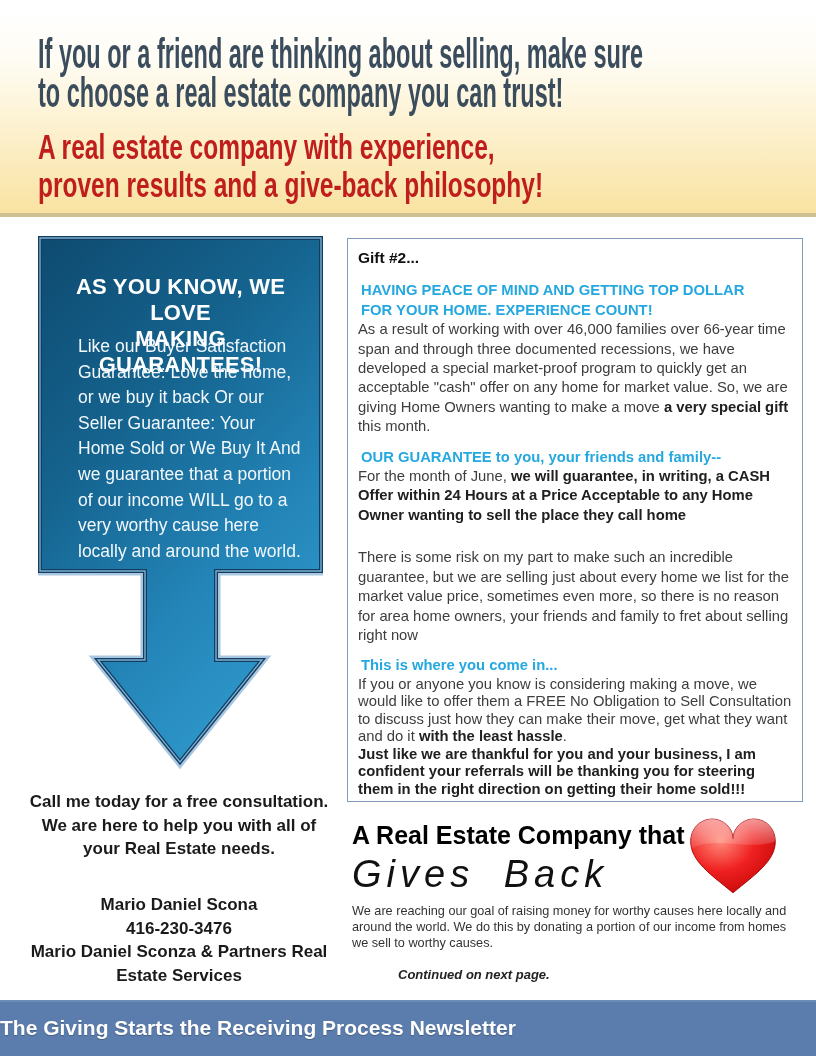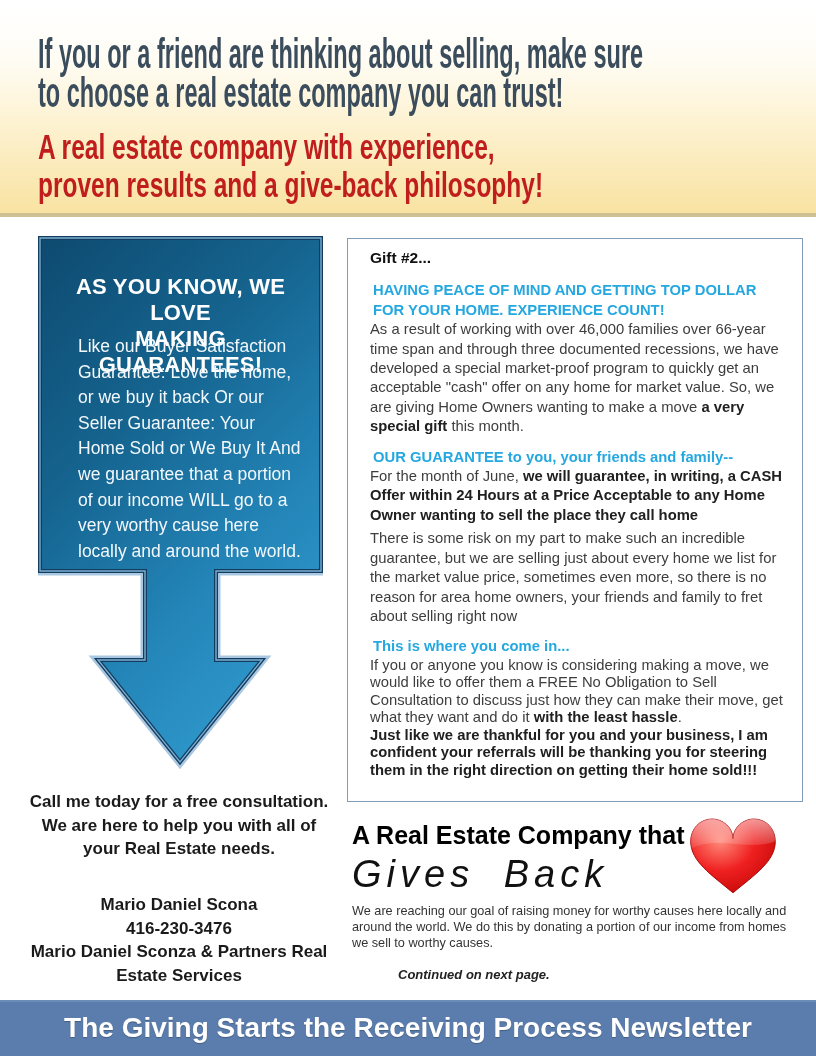--- a/index.html
+++ b/index.html
@@ -40,45 +40,45 @@
     font-weight:bold;font-size:17px;line-height:23.5px;color:#1a1a1a;
   }
   .agent{
     position:absolute;left:18px;top:893px;width:322px;text-align:center;
     font-weight:bold;font-size:17px;line-height:23.5px;color:#1a1a1a;
   }
   
   .gift-box{
     position:absolute;left:347px;top:238px;width:456px;height:564px;
     border:1px solid #7f9db8;background:#ffffff;box-sizing:border-box;
-    padding:9px 8px 0 22px;font-size:14.8px;line-height:19.4px;color:#3d3d3d;
+    padding:9px 8px 0 10px;font-size:14.8px;line-height:19.4px;color:#3d3d3d;
   }
   .gb-title{font-weight:bold;font-size:15.5px;color:#101010;margin:0 0 14px;}
   .gb-heading{font-weight:bold;color:#25a8e0;margin:11px 3px 0;}
   .gb-p{margin:0;}
-  .gb-p + .gb-p{margin-top:4px;}
+  .gb-p + .gb-p{margin-top:23px;}
   .gb-p .bold{font-weight:bold;color:#202020;}
   .gb-p.tight{line-height:17.5px;}
   
   .gives-back{position:absolute;left:352px;top:820px;width:452px;}
   .gb-head-top{font-size:25px;font-weight:bold;color:#000;line-height:30px;}
   .gb-head-main{
     font-size:38px;font-style:italic;color:#111;line-height:44px;margin-top:2px;
     letter-spacing:5px;word-spacing:14px;
   }
   .gb-body{margin-top:8px;font-size:12.7px;line-height:15.8px;color:#333;width:442px;}
   .gb-continued{margin:16px 0 0 46px;font-size:13px;font-style:italic;color:#222;font-weight:bold;}
   .heart{position:absolute;left:336px;top:-8px;width:90px;height:86px;}
   
   .footer{
     position:absolute;left:0;bottom:0;width:816px;height:54px;
     background:#5b7dad;border-top:2px solid #6c8cb8;
   }
   .footer-text{
-    width:100%;text-align:center;color:#ffffff;font-weight:bold;font-size:28px;line-height:52px;
+    width:100%;color:#ffffff;font-weight:bold;font-size:21px;line-height:52px;
     text-shadow:0 1px 1px rgba(0,0,0,.25);
   }
 </style>
 </head>
 <body>
 
 <div class="page">
 
   <div class="banner">
     <div class="banner-title">

